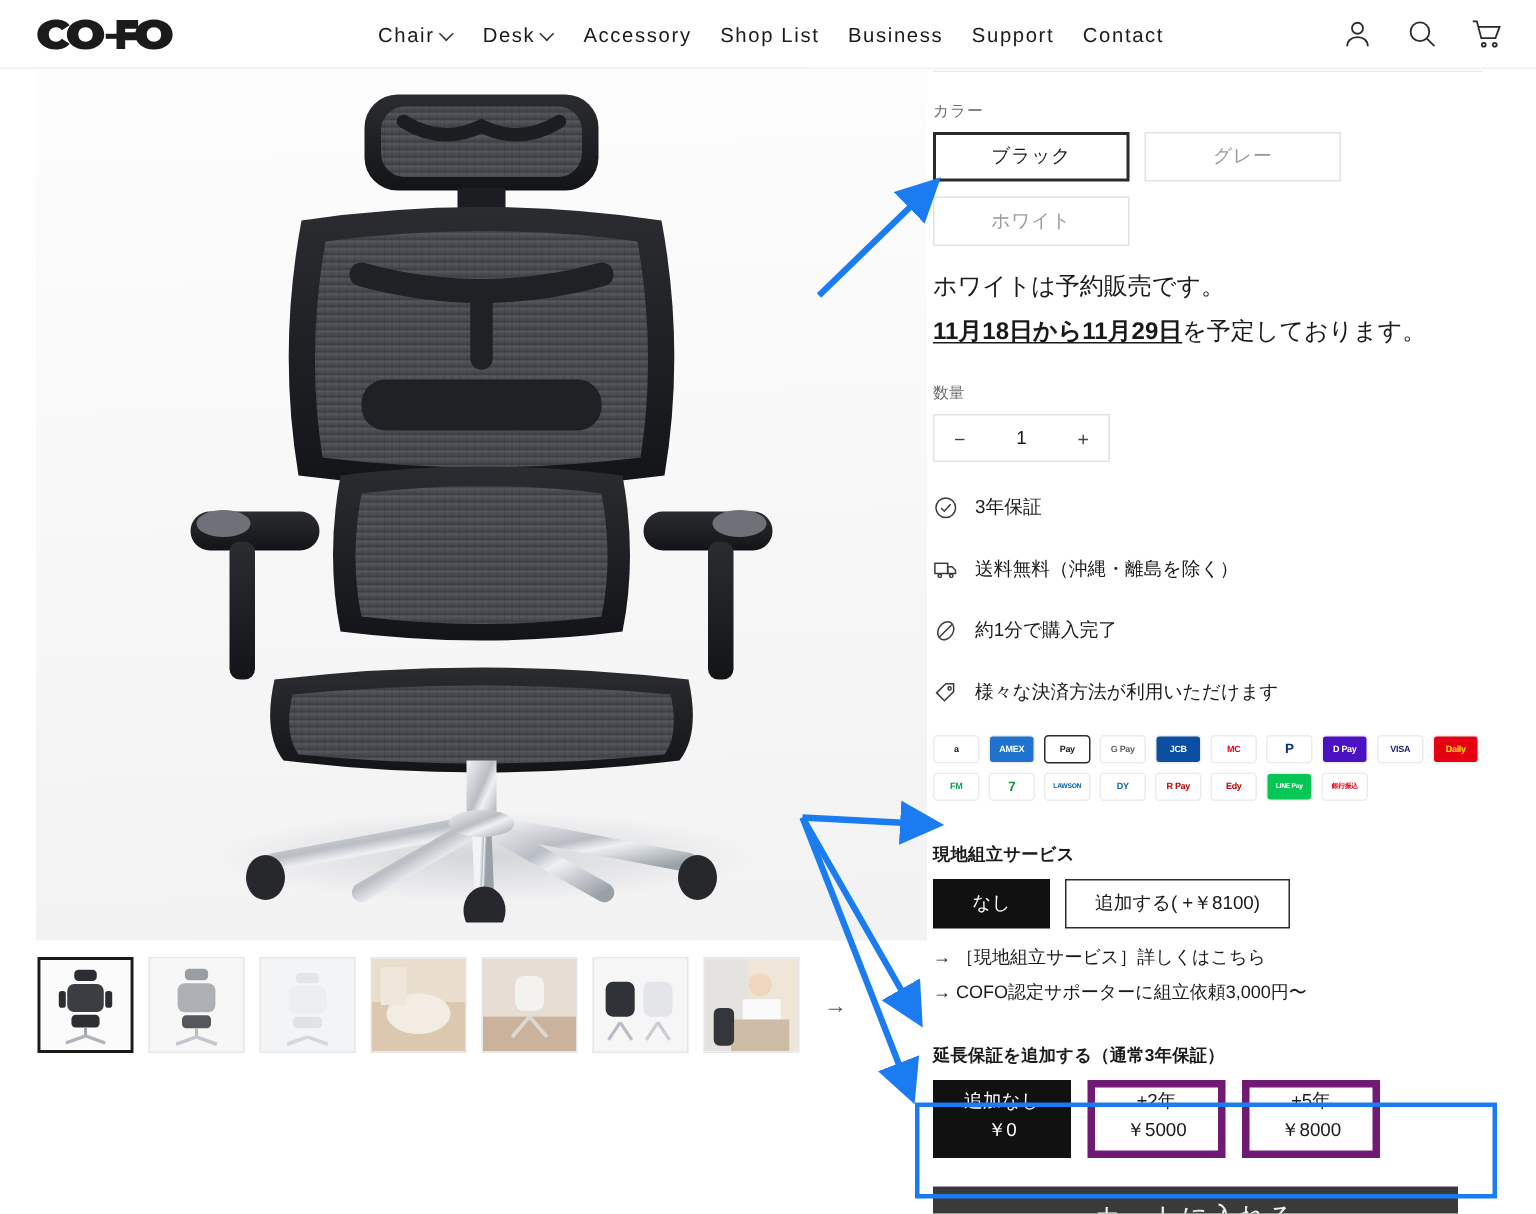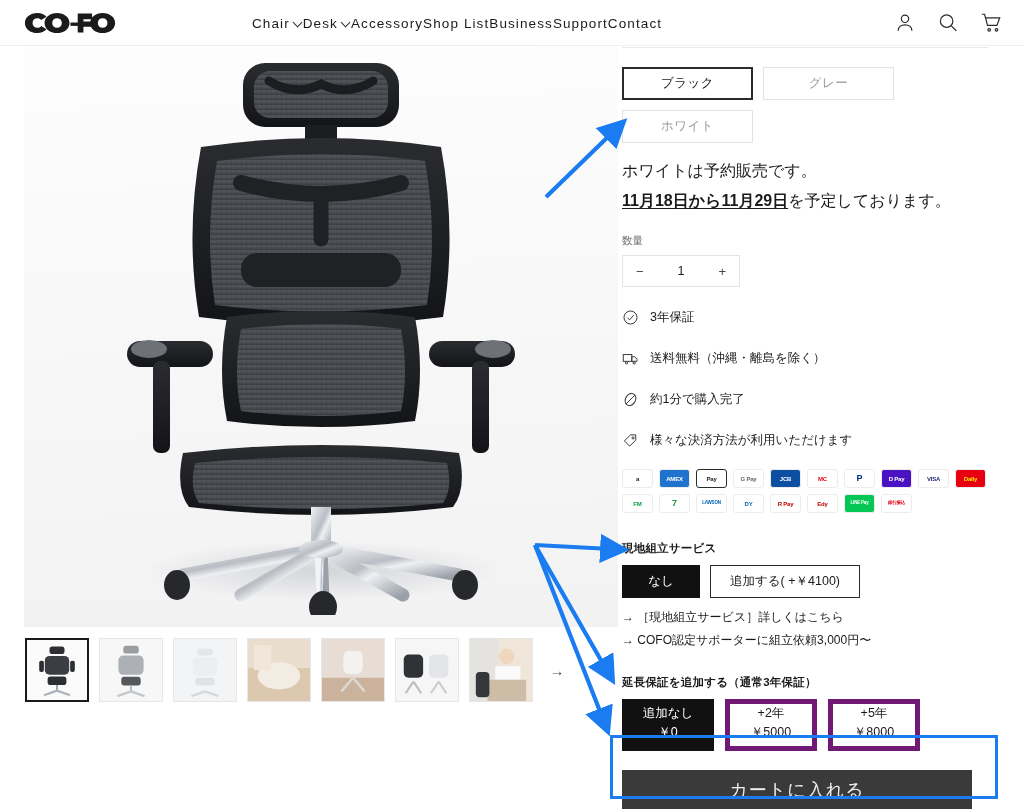--- a/index.html
+++ b/index.html
@@ -15,21 +15,21 @@
 
   
   .header {
     position: absolute; left:0; top:0; width:1024px; height:46px;
     background:#fff; display:flex; align-items:center;
     border-bottom:1px solid #f0f0f0;
   }
   .logo { position:absolute; left:22px; top:10px; width:96px; height:26px; }
   .nav {
     position:absolute; left:252px; top:0; height:46px;
-    display:flex; align-items:center; 
+    display:flex; align-items:center; gap:19px;
   }
   .nav-item {
     font-size:13.5px; letter-spacing:1.1px; color:#1a1a1a;
     display:flex; align-items:center; gap:4px; cursor:pointer; white-space:nowrap;
   }
   .chev { display:inline-block; width:9px; height:9px; position:relative; top:-1px; }
   .chev::before{
     content:""; position:absolute; left:0; top:1px; width:6px; height:6px;
     border-right:1.3px solid #333; border-bottom:1.3px solid #333;
     transform:rotate(45deg);
@@ -346,20 +346,21 @@
         <rect x="6" y="34" width="14" height="26" rx="4" fill="#33363a"></rect>
       </svg>
     </div>
     <div class="thumb-next">→</div>
   </div>
 
   <div class="panel">
 
     <div class="divider"></div>
 
+    <div class="field-label">カラー</div>
     <div class="opt-row">
       <div class="opt sel">ブラック</div>
       <div class="opt">グレー</div>
     </div>
     <div class="opt-row">
       <div class="opt">ホワイト</div>
     </div>
 
     <div class="note">
       <div>ホワイトは予約販売です。</div>
@@ -466,21 +467,21 @@
         <div class="pay-chip">
             <span style="color:#e60012;font-size:4.5px">銀行振込</span>
           </div>
       </div>
     </div>
 
     <div class="assembly">
       <div class="sect-title">現地組立サービス</div>
       <div class="asm-row">
         <div class="asm-none">なし</div>
-        <div class="asm-add">追加する( +￥4100)</div>
+        <div class="asm-add">追加する( +￥8100)</div>
       </div>
       <div class="links">
         <div class="link">→ ［現地組立サービス］詳しくはこちら</div>
         <div class="link">→ COFO認定サポーターに組立依頼3,000円〜</div>
       </div>
     </div>
 
     <div class="warranty">
       <div class="sect-title">延長保証を追加する（通常3年保証）</div>
       <div class="war-row">

